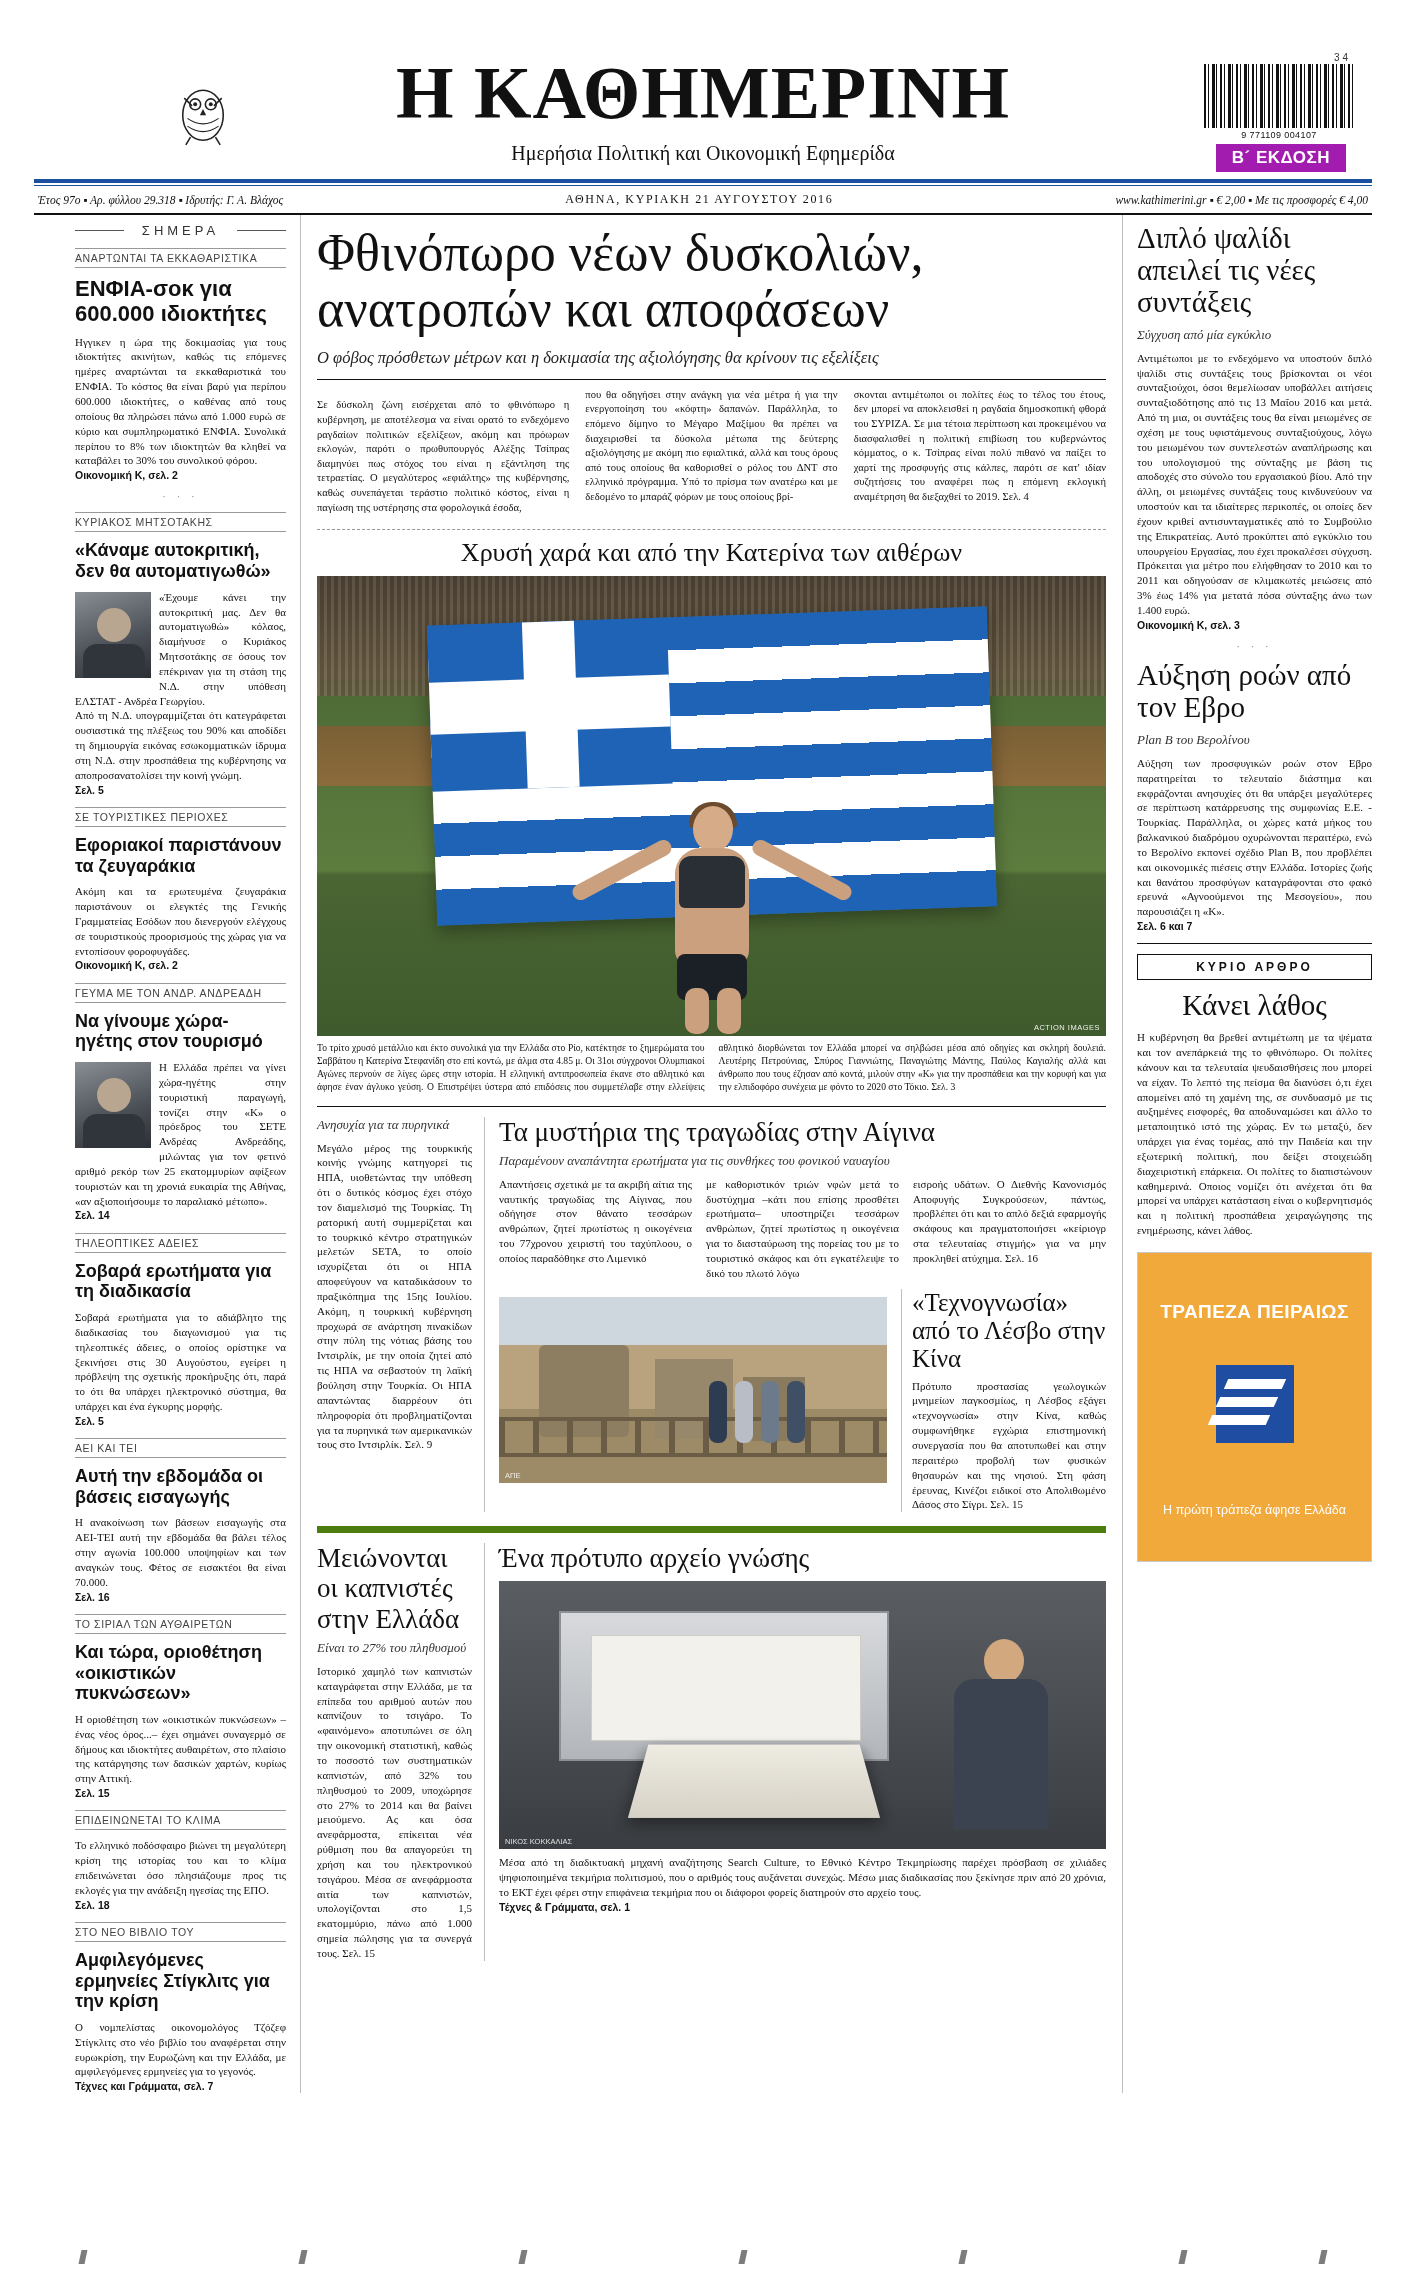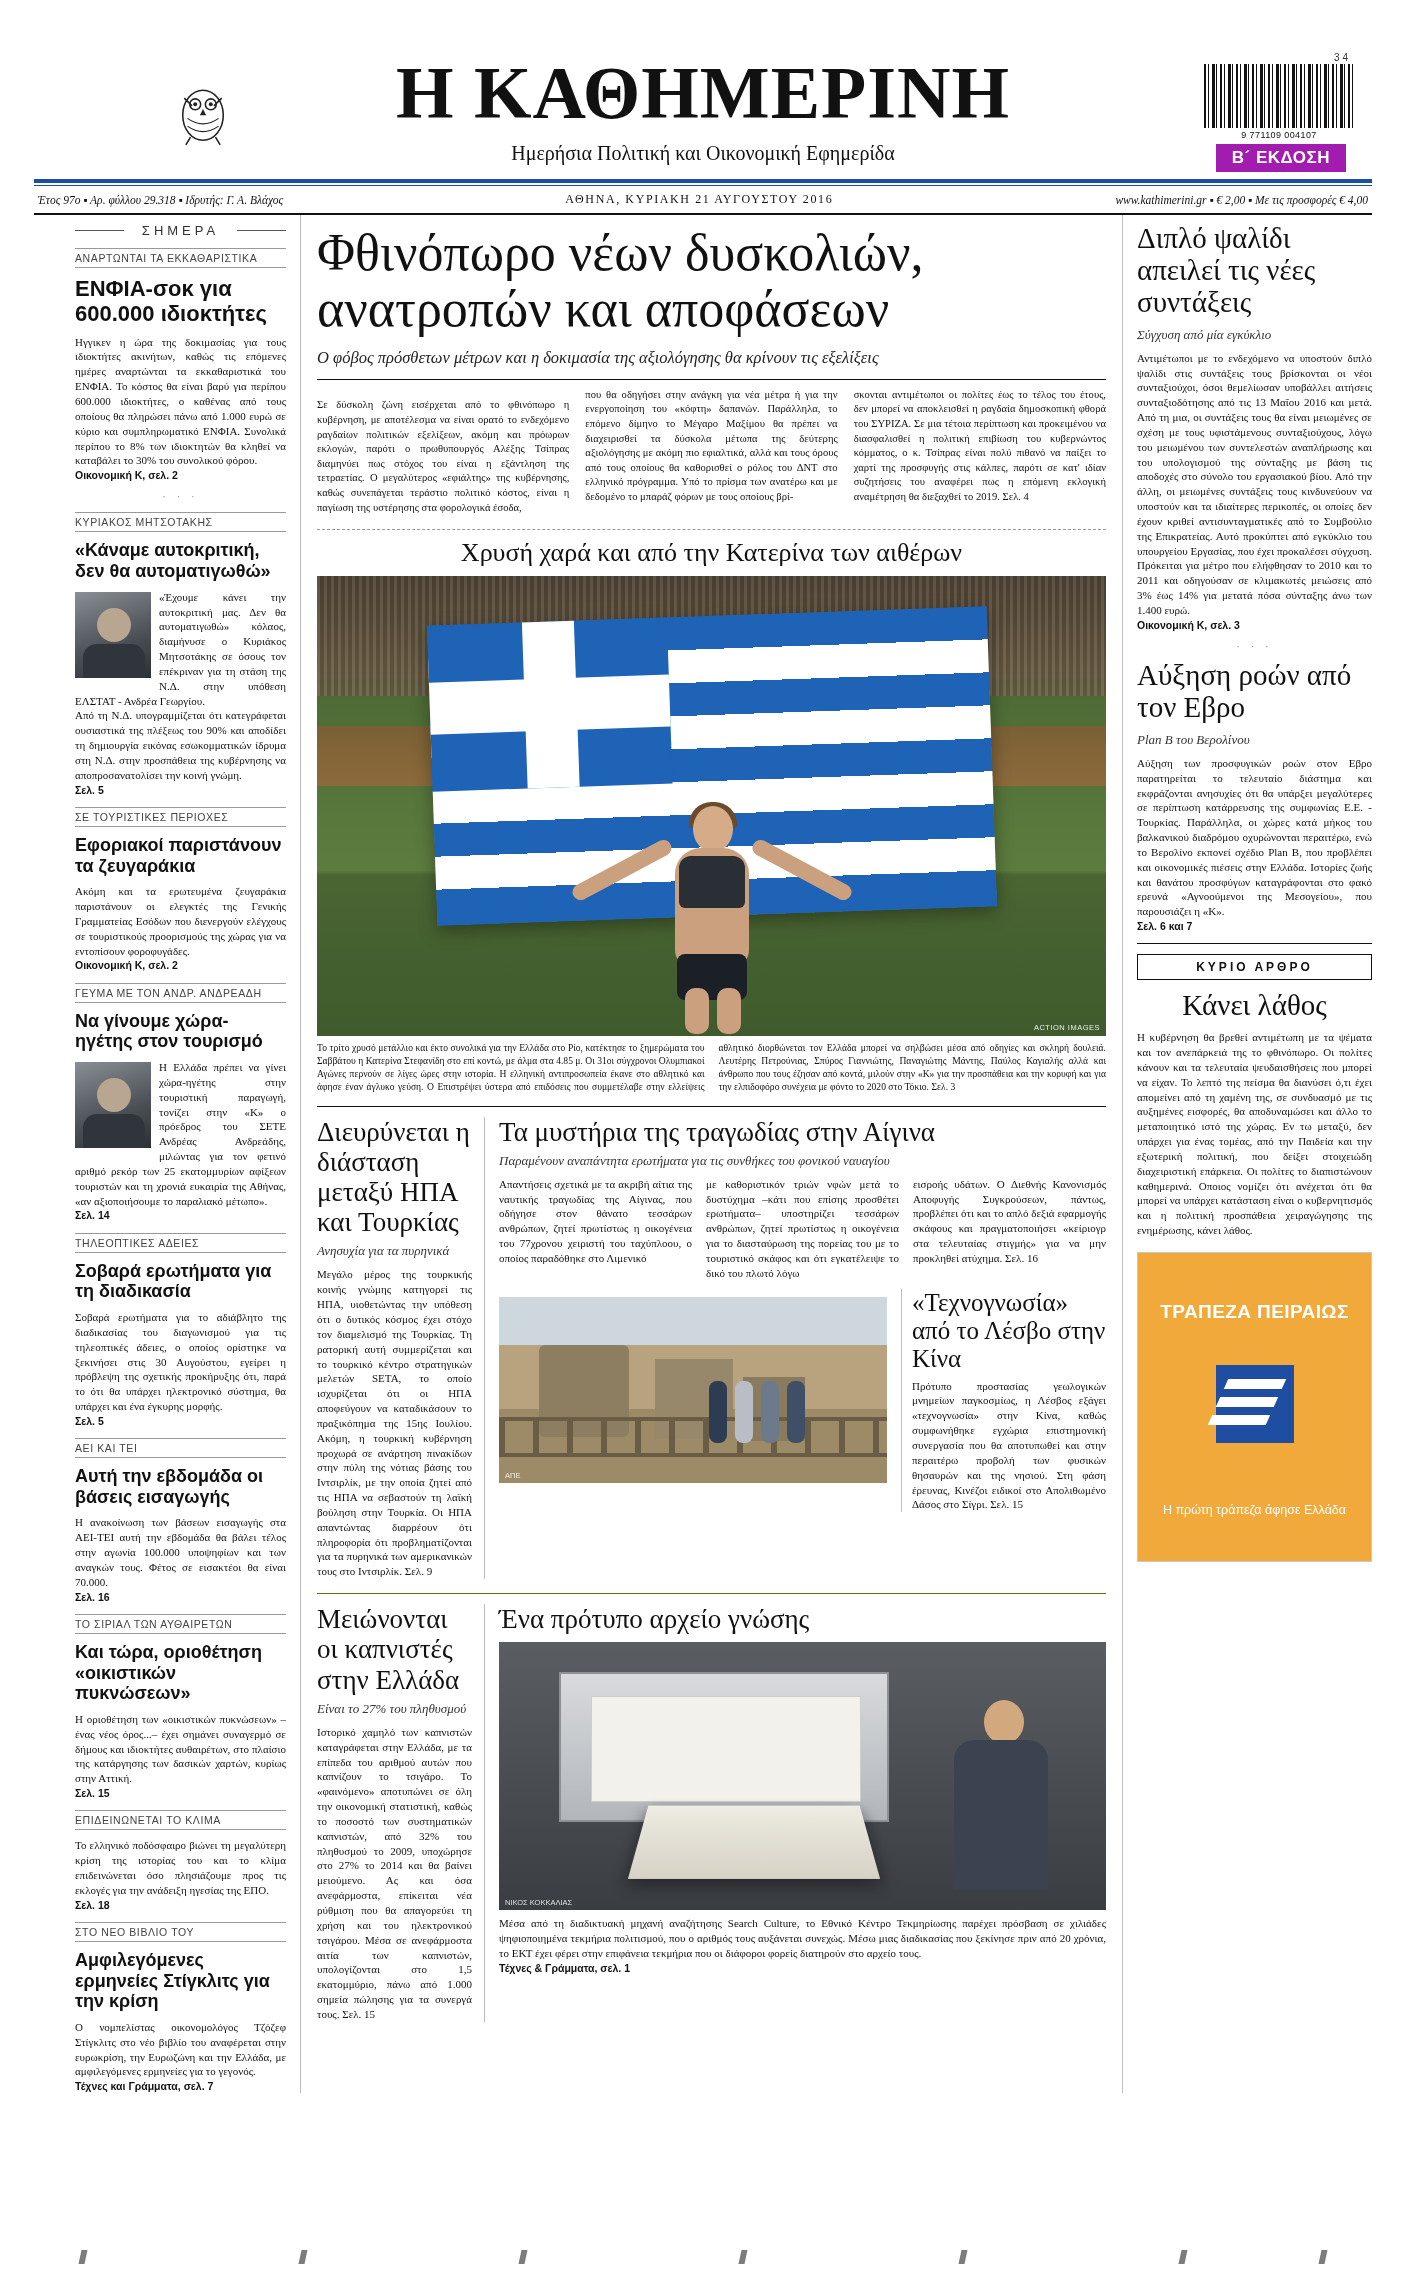--- a/index.html
+++ b/index.html
@@ -228,21 +228,21 @@
   .people { position:absolute; left:210px; bottom:40px; width:120px; height:80px; }
   .people i {
     position:absolute; bottom:0; width:18px; height:62px; border-radius:8px; background:#3a4a63;
   }
   .people i:nth-child(1){left:0;background:#2e3c52;}
   .people i:nth-child(2){left:26px;background:#b9bec6;}
   .people i:nth-child(3){left:52px;background:#6d7a8c;}
   .people i:nth-child(4){left:78px;background:#3f4f66;}
   .photo-credit-dark { position:absolute; left:6px; bottom:3px; color:#fff; font-size:7.5px; font-family:"Liberation Sans",sans-serif; opacity:.85;}
 
-  .lower2 { display:flex; gap:14px; margin-top:14px; border-top:1px solid #4d7c0f; padding-top:10px; }
+  .lower2 { display:flex; gap:14px; margin-top:14px; border-top:7px solid #4d7c0f; padding-top:10px; }
   .lower2 .c1 { width:168px; border-right:1px solid #bdbdbd; padding-right:12px; }
   .lower2 .c2 { flex:1; }
   .photo-archive {
     width:100%; height:268px; margin-top:8px; position:relative; overflow:hidden;
     background:linear-gradient(to bottom,#5a5e63,#3a3d41);
   }
   .scanner {
     position:absolute; left:60px; top:30px; width:330px; height:150px;
     background:linear-gradient(to bottom,#d8dadd,#b2b6ba); border:2px solid #8d9196;
   }
@@ -452,21 +452,20 @@
         <div class="photo-credit">ACTION IMAGES</div>
       </div>
 
       <div class="caption">
         <span>Το τρίτο χρυσό μετάλλιο και έκτο συνολικά για την Ελλάδα στο Ρίο, κατέκτησε το ξημερώματα του Σαββάτου η Κατερίνα Στεφανίδη στο επί κοντώ, με άλμα στα 4.85 μ. Οι 31οι σύγχρονοι Ολυμπιακοί Αγώνες περνούν σε λίγες ώρες στην ιστορία. Η ελληνική αντιπροσωπεία έκανε στο αθλητικό και άφησε έναν άγλυκο γεύση. Ο</span>
         <span>Επιστρέψει ύστερα από επιδόσεις που συμμετέλαβε στην ελλείψεις αθλητικό διορθώνεται τον Ελλάδα μπορεί να σηλβώσει μέσα από οδηγίες και σκληρή δουλειά. Λευτέρης Πετρούνιας, Σπύρος Γιαννιώτης, Παναγιώτης Μάντης, Παύλος Καγιαλής αλλά και άνθρωπο που τους έζησαν από κοντά, μιλούν στην «Κ» για την προσπάθεια και την κορυφή και για την ελπιδοφόρο συνέχεια με φόντο το 2020 στο Τόκιο. Σελ. 3</span>
       </div>
 
       <div class="lower">
         <div class="c1">
-          <div class="mid-head">Διευρύνεται η διάσταση μεταξύ ΗΠΑ και Τουρκίας</div>
           <div class="mid-italic">Ανησυχία για τα πυρηνικά</div>
           <div class="body-s">Μεγάλο μέρος της τουρκικής κοινής γνώμης κατηγορεί τις ΗΠΑ, υιοθετώντας την υπόθεση ότι ο δυτικός κόσμος έχει στόχο τον διαμελισμό της Τουρκίας. Τη ρατορική αυτή συμμερίζεται και το τουρκικό κέντρο στρατηγικών μελετών SETA, το οποίο ισχυρίζεται ότι οι ΗΠΑ αποφεύγουν να καταδικάσουν το πραξικόπημα της 15ης Ιουλίου. Ακόμη, η τουρκική κυβέρνηση προχωρά σε ανάρτηση πινακίδων στην πύλη της νότιας βάσης του Ιντσιρλίκ, με την οποία ζητεί από τις ΗΠΑ να σεβαστούν τη λαϊκή βούληση στην Τουρκία. Οι ΗΠΑ απαντώντας διαρρέουν ότι πληροφορία ότι προβληματίζονται για τα πυρηνικά των αμερικανικών τους στο Ιντσιρλίκ. Σελ. 9</div>
         </div>
         <div class="c2">
           <div class="mid-head">Τα μυστήρια της τραγωδίας στην Αίγινα</div>
           <div class="mid-italic">Παραμένουν αναπάντητα ερωτήματα για τις συνθήκες του φονικού ναυαγίου</div>
           <div style="display:flex;gap:14px;">
             <div style="flex:1;">
               <div class="body-s">Απαντήσεις σχετικά με τα ακριβή αίτια της ναυτικής τραγωδίας της Αίγινας, που οδήγησε στον θάνατο τεσσάρων ανθρώπων, ζητεί πρωτίστως η οικογένεια του 77χρονου χειριστή του ταχύπλοου, ο οποίος παραδόθηκε στο Λιμενικό</div>
             </div>

